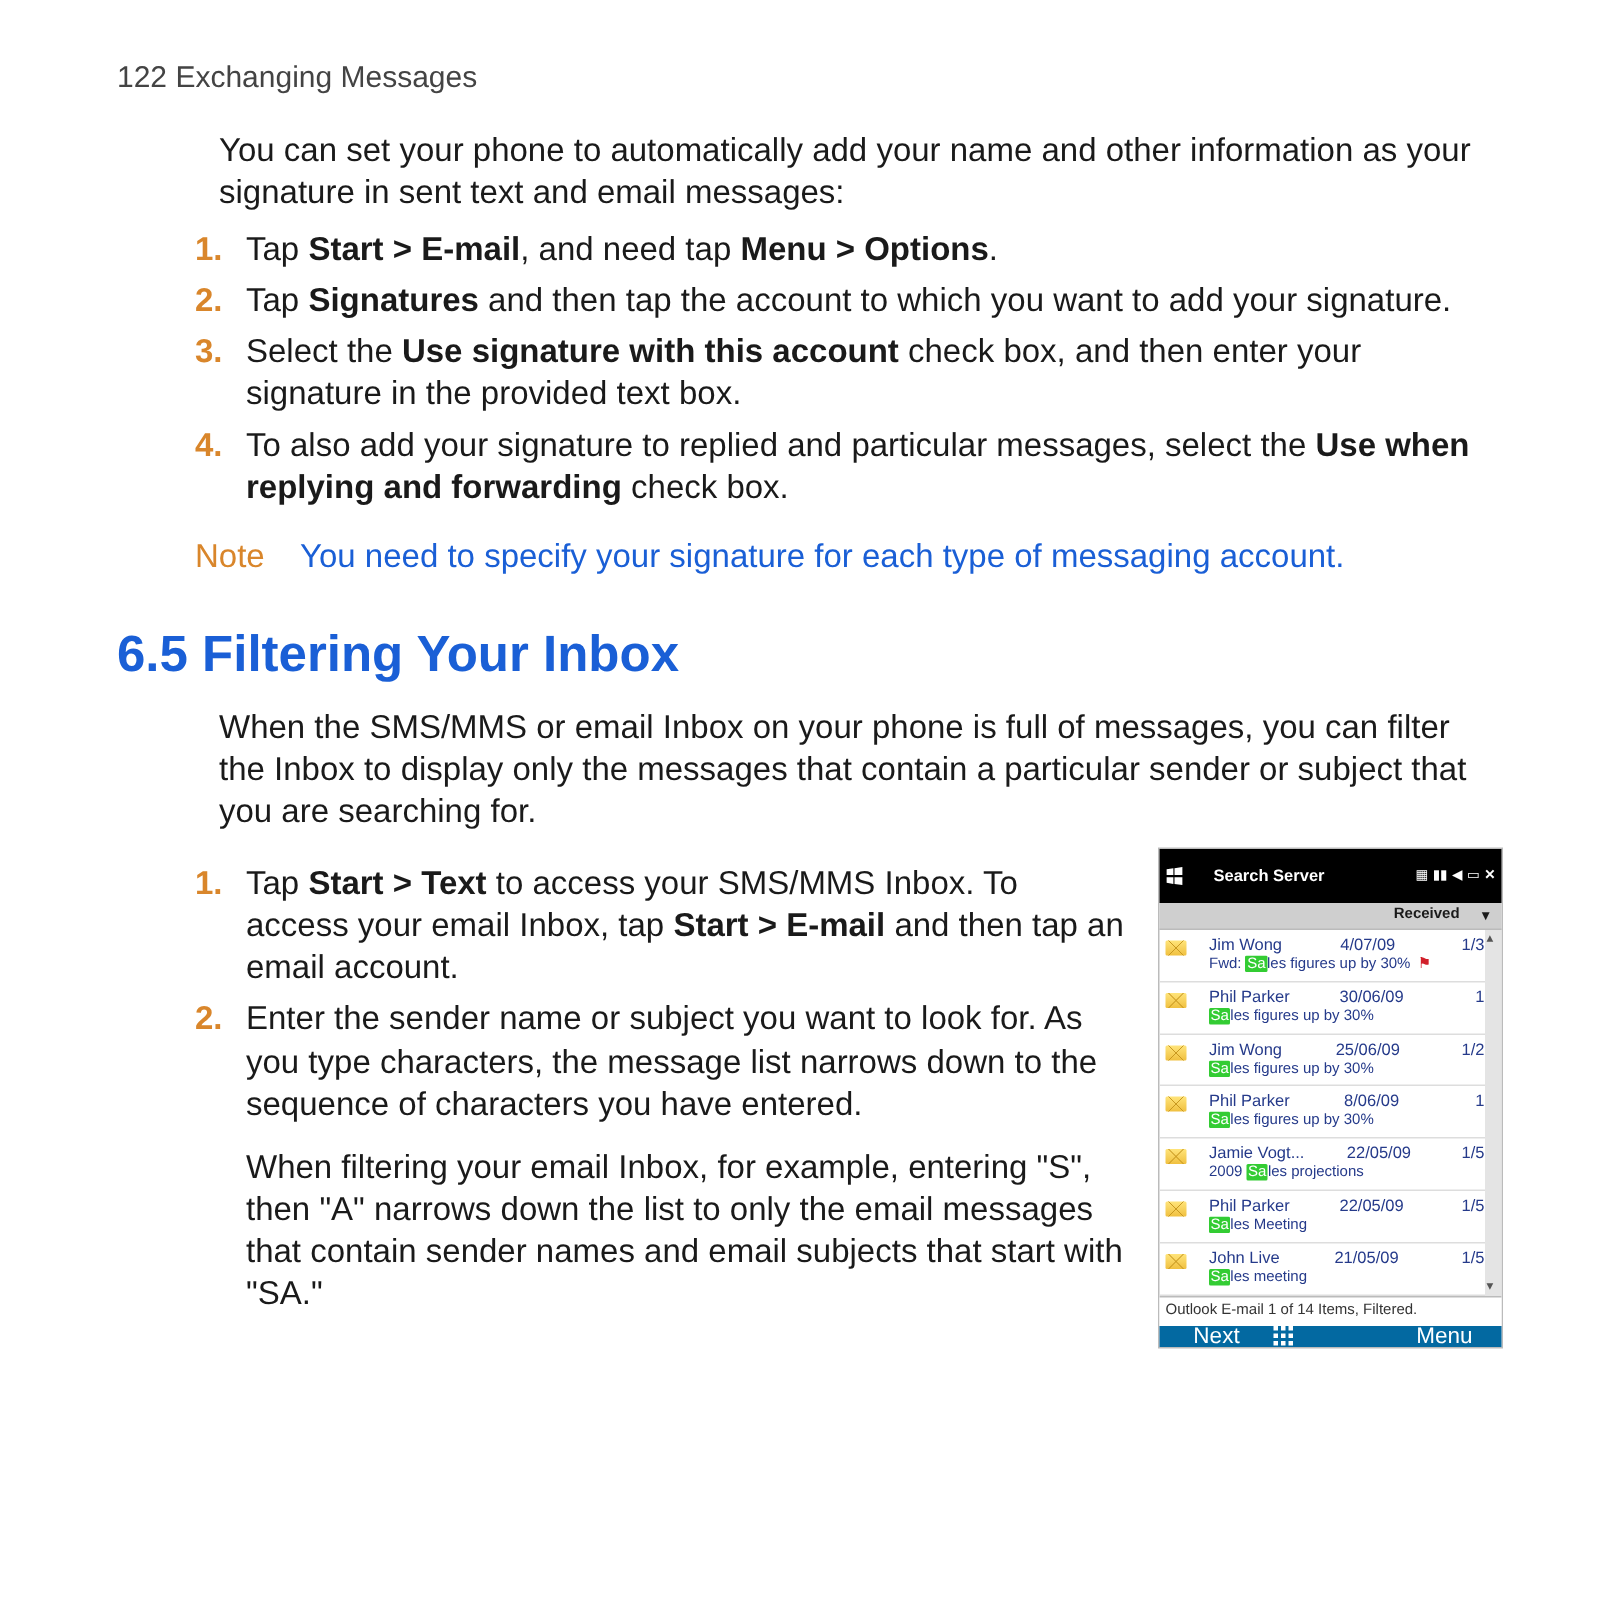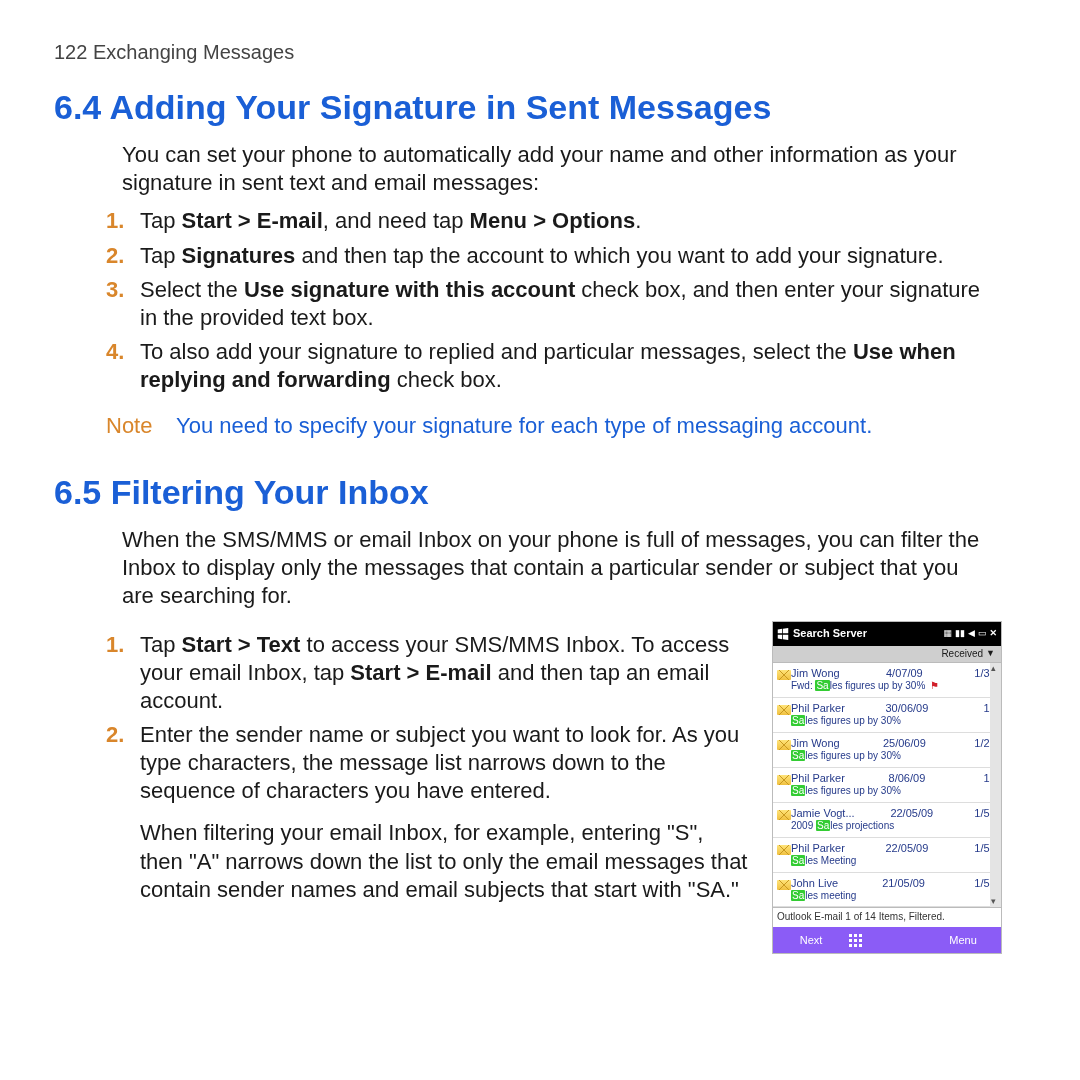--- a/index.html
+++ b/index.html
@@ -12,21 +12,21 @@
   html,body{margin:0;padding:0}
   body{
     width:1080px;height:1080px;
     background:#fff;
     font-family:"Myriad Pro","Segoe UI",Arial,sans-serif;
     color:var(--text);
     font-size:22px;
     line-height:1.28;
   }
   .page{
-    padding:40px 78px 0 54px;
+    padding:40px 78px 0 78px;
   }
   .running-head{
     font-size:20px;color:#444;margin-bottom:20px;
   }
   h2.sec{
     color:var(--blue);
     font-weight:700;
     font-size:34px;
     margin:8px 0 12px 0;
   }
@@ -52,36 +52,36 @@
   
   .phone{
     width:228px;
     border:1px solid #bbb;
     font-family:Tahoma,Arial,sans-serif;
     font-size:11px;
     background:var(--phone-bg);
   }
   .ph-top{
     background:#000;color:#fff;
-    height:24px;display:flex;align-items:center;padding:0 4px;gap:4px
+    height:36px;display:flex;align-items:center;padding:0 4px;gap:20px
   }
   .win-icon{width:12px;height:12px}
   .win-icon path{fill:#fff}
   .ph-top .title{flex:1;font-weight:700;font-size:11px}
   .ph-top .sys{display:flex;gap:3px;align-items:center}
   .sys span{font-size:9px}
   .ph-x{font-weight:700}
   .ph-received{
-    background:#cfcfcf;font-size:10px;font-weight:400;
+    background:#cfcfcf;font-size:10px;font-weight:700;
     text-align:right;padding:2px 6px;border-bottom:1px solid #bbb;
-    display:flex;justify-content:flex-end;align-items:center;gap:3px
+    display:flex;justify-content:flex-end;align-items:center;gap:13px
   }
   .ph-list{position:relative;}
   .ph-item{
-    border-bottom:1px solid #ddd;display:flex;gap:0;
+    border-bottom:1px solid #ddd;display:flex;gap:15px;
     padding:3px 4px 4px 4px;
     justify-content:flex-end;
   }
   .env{
     width:14px;height:10px;margin-top:4px;flex-shrink:0;
     background:linear-gradient(#ffe47a,#f0c040);
     border-radius:1px;position:relative
   }
   .env::after{content:"";position:absolute;inset:0;
     background:linear-gradient(135deg,transparent 48%,#c89820 49%,#c89820 51%,transparent 52%),
@@ -93,35 +93,34 @@
   .msg .date{white-space:nowrap}
   .msg .size{white-space:nowrap;color:#253a8a;width:28px;text-align:right}
   .msg .subj{font-size:10px;color:#253a8a;overflow:hidden;text-overflow:ellipsis;white-space:nowrap}
   .hl{background:var(--hl);color:#fff;padding:0 1px;border-radius:1px}
   .flag{color:#d11f2a;font-size:10px;margin-left:2px}
   .ph-scroll{position:absolute;right:0;top:0;bottom:0;width:11px;background:#e4e4e4;}
   .ph-scroll::before{content:"▴";position:absolute;top:0;left:1px;font-size:9px;color:#555}
   .ph-scroll::after{content:"▾";position:absolute;bottom:0;left:1px;font-size:9px;color:#555}
   .ph-status{font-size:10px;color:#333;padding:3px 4px;border-top:1px solid #bbb;background:#fff}
   .ph-soft{
-    background:#8b5cf6;color:#fff;display:flex;height:26px;align-items:center;
-    font-size:11px
+    background:#0369a1;color:#fff;display:flex;height:14px;align-items:center;
+    font-size:15px
   }
   .ph-soft .sk{flex:1;text-align:center}
   .grid9{display:grid;grid-template-columns:repeat(3,3px);grid-template-rows:repeat(3,3px);gap:2px}
   .grid9 i{background:#fff;width:3px;height:3px}
   .arrow-dn{font-size:9px}
 </style>
 </head>
 <body>
 
 <div class="page">
   <div class="running-head">122  Exchanging Messages</div>
 
-  <h2 class="sec">6.4  Adding Your Signature in Sent Messages</h2>
   <div class="body-indent">You can set your phone to automatically add your name and other information as your signature in sent text and email messages:</div>
 
   <ol class="steps">
     <li>
       <span class="num">1.</span>
       <span>Tap </span><span class="b">Start &gt; E-mail</span><span>, and need tap </span><span class="b">Menu &gt; Options</span><span>.</span>
     </li>
     <li>
       <span class="num">2.</span>
       <span>Tap </span><span class="b">Signatures</span><span> and then tap the account to which you want to add your signature.</span>

